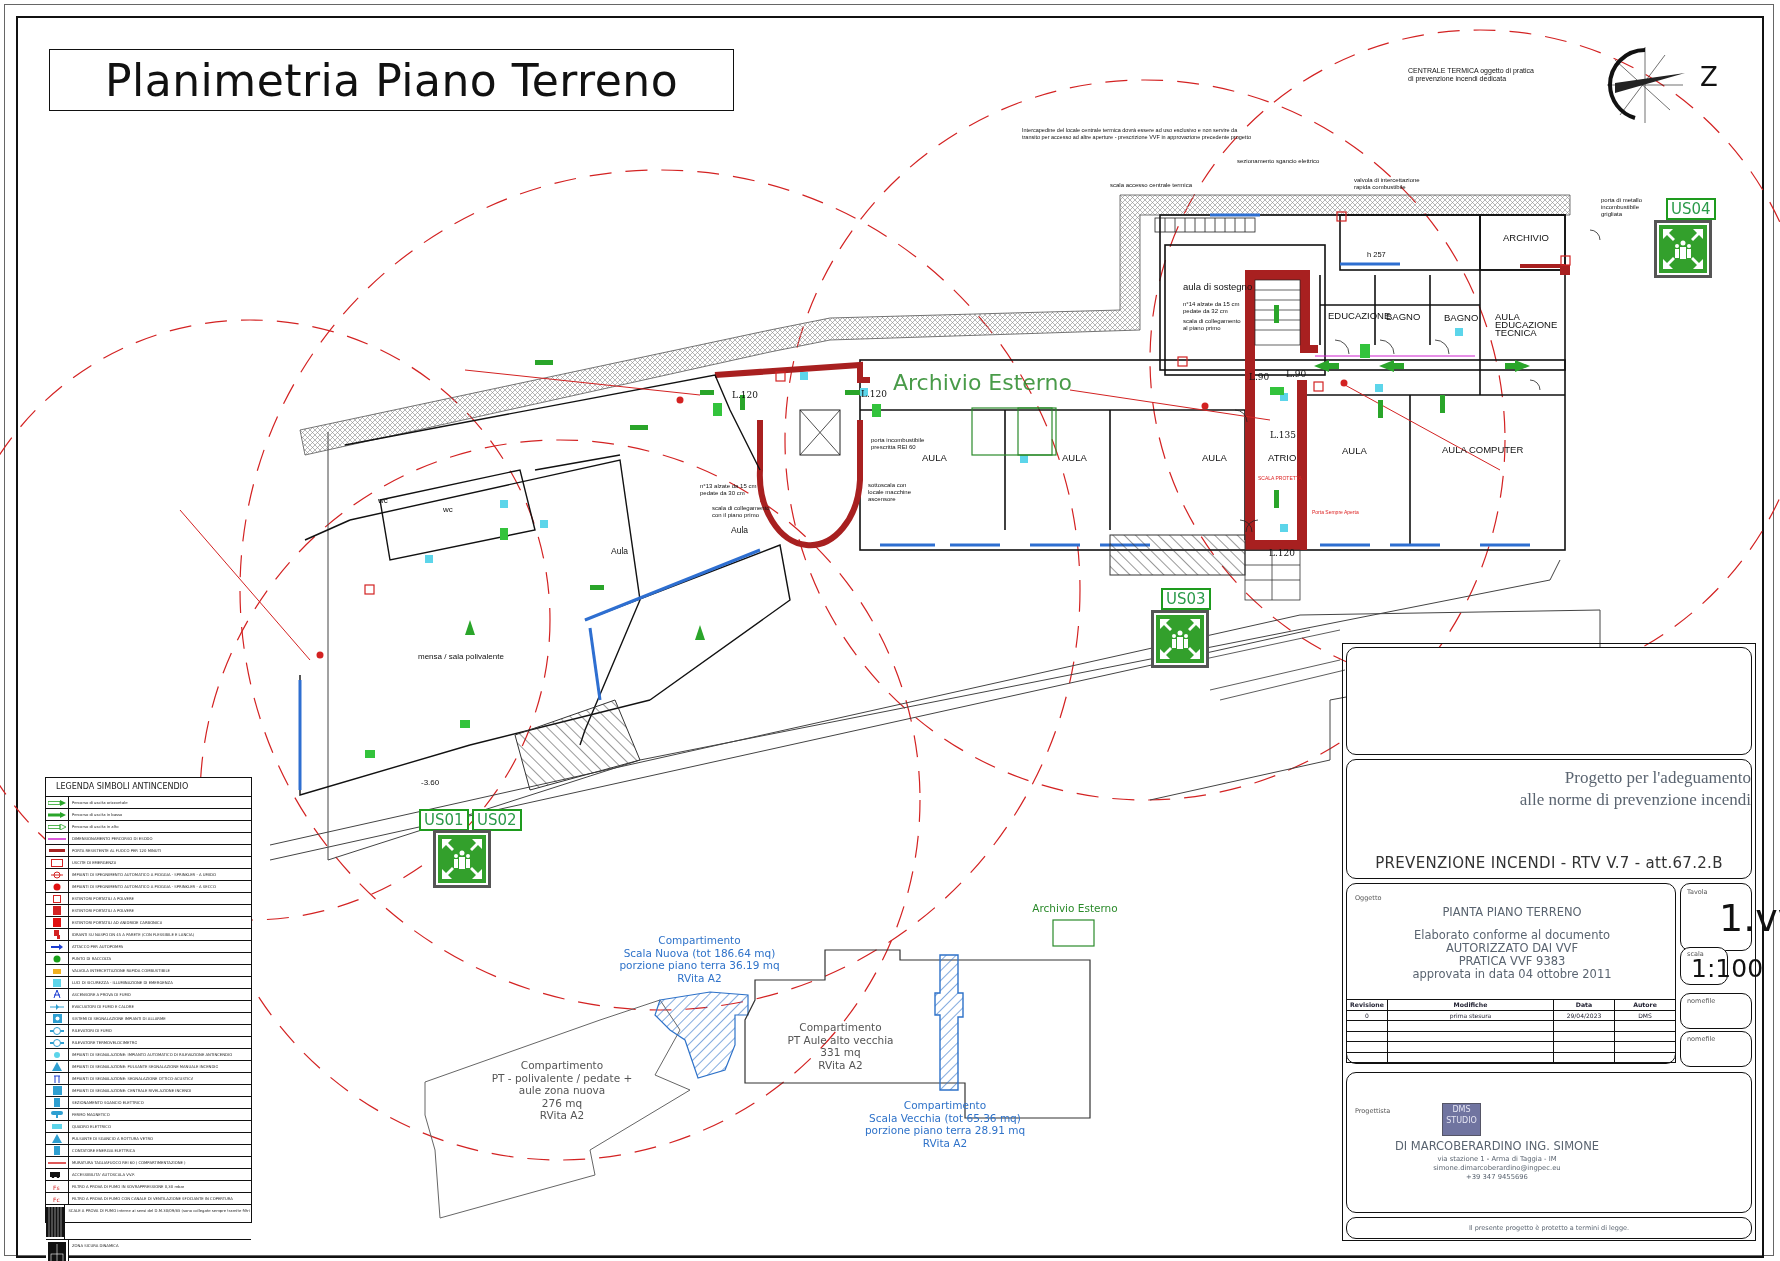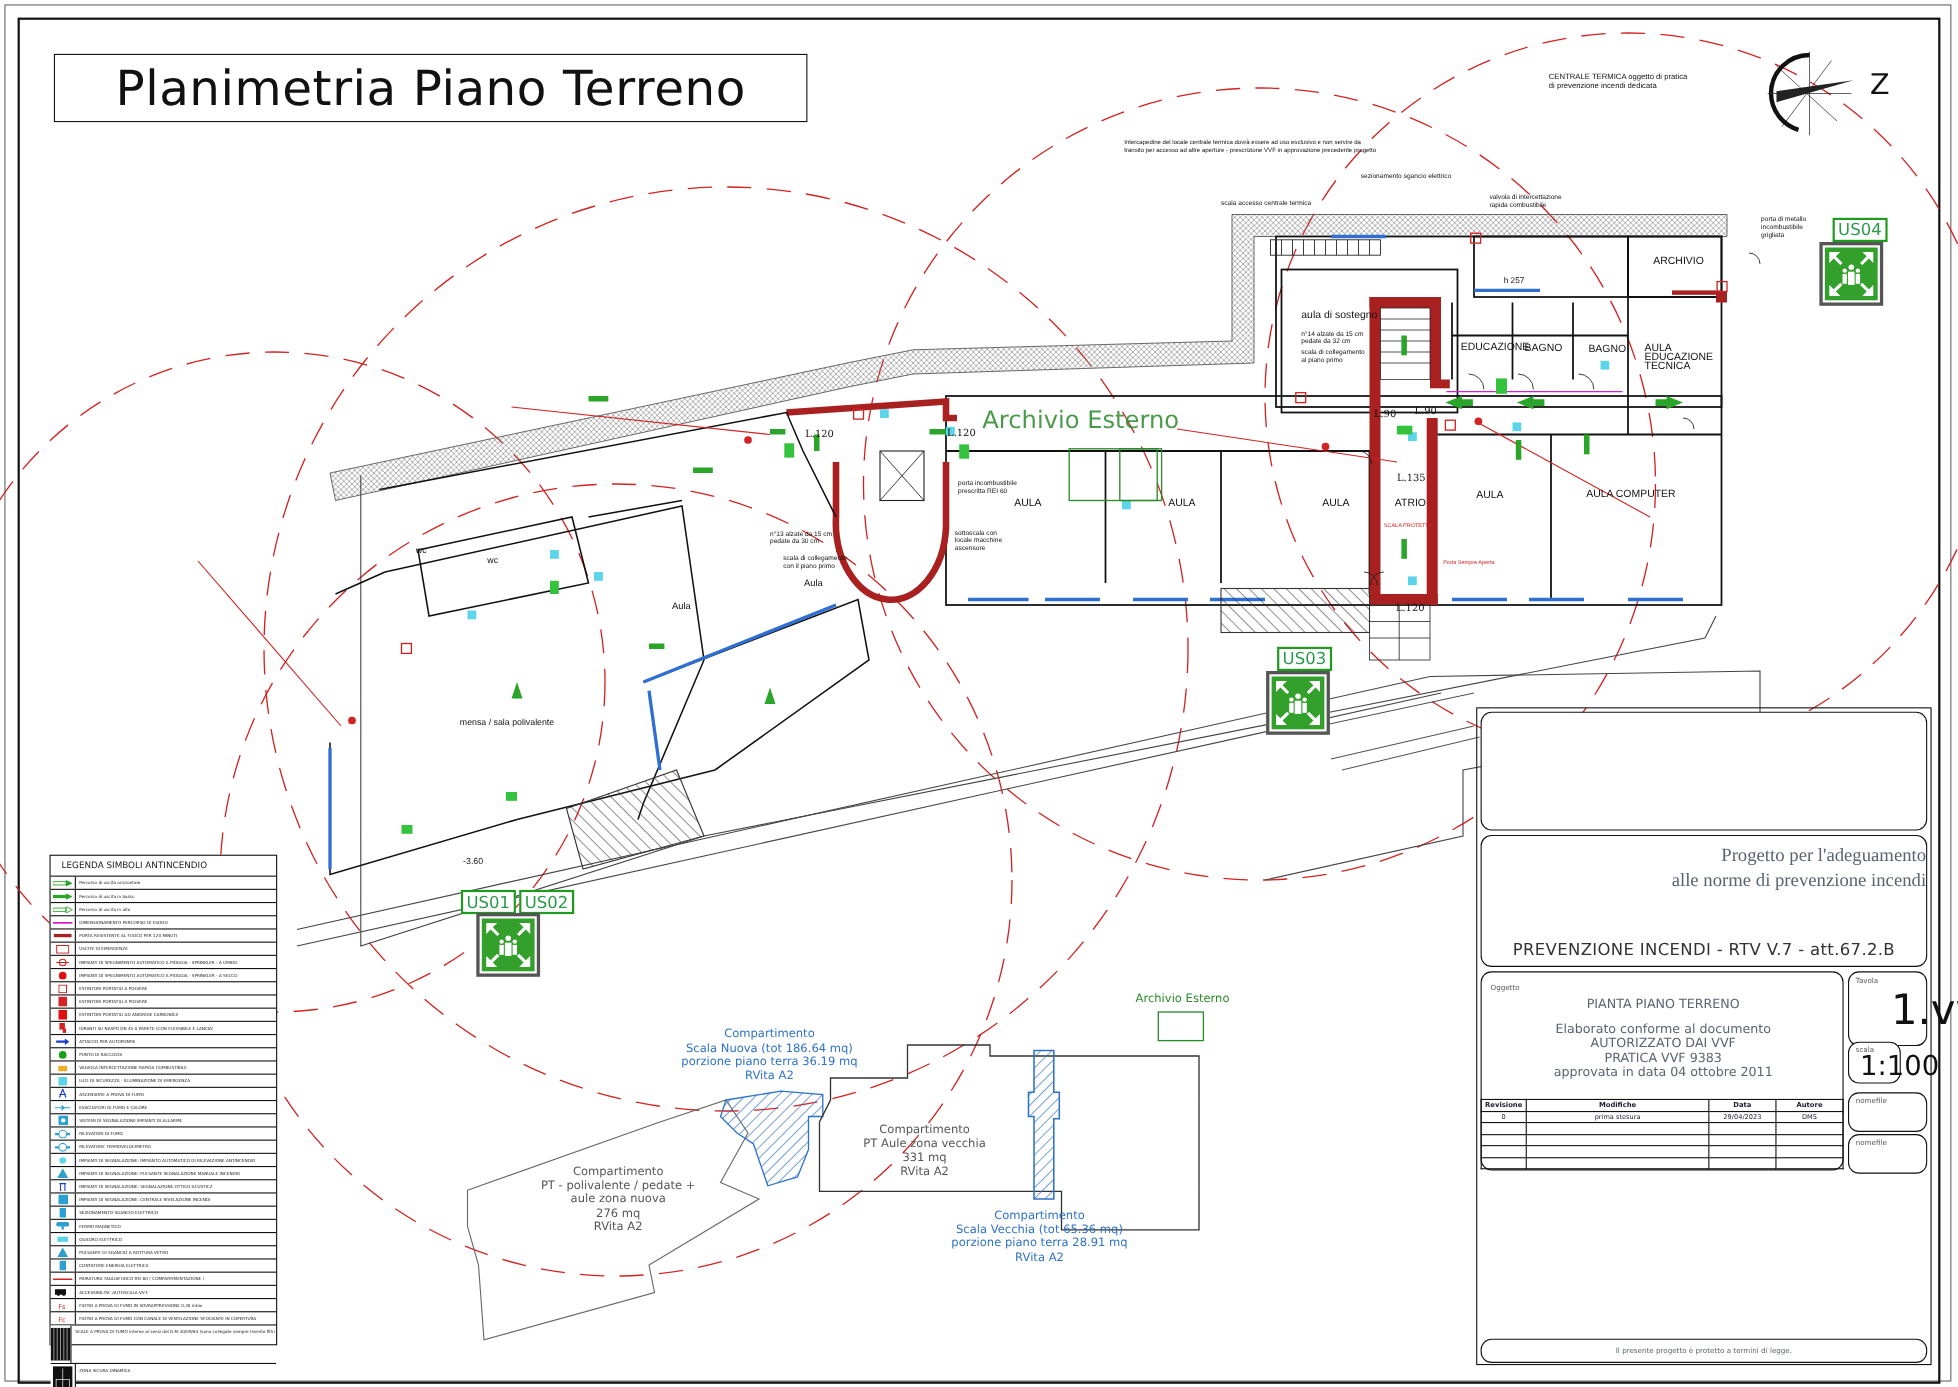--- a/index.html
+++ b/index.html
@@ -408,21 +408,21 @@
 </div>
 
 <div class="comp blue" style="left:612px;top:934px;width:175px;">
   <div>Compartimento</div>
     <div>Scala Nuova (tot 186.64 mq)</div>
     <div>porzione piano terra 36.19 mq</div>
     <div>RVita A2</div>
 </div>
 <div class="comp gray" style="left:768px;top:1021px;width:145px;">
   <div>Compartimento</div>
-    <div>PT Aule zona vecchia</div>
+    <div>PT Aule alto vecchia</div>
     <div>331 mq</div>
     <div>RVita A2</div>
 </div>
 <div class="comp gray" style="left:472px;top:1059px;width:180px;">
   <div>Compartimento</div>
     <div>PT - polivalente / pedate +</div>
     <div>aule zona nuova</div>
     <div>276 mq</div>
     <div>RVita A2</div>
 </div>
@@ -821,17 +821,28 @@
     <div class="small-cap" style="left:6px;top:2px;">scala</div>
     <div class="scala-big" style="left:10px;top:6px;">1:100</div>
   </div>
   <div class="tb-box" style="left:338px;top:350px;width:72px;height:36px;">
     <div class="small-cap" style="left:6px;top:3px;">nomefile</div>
   </div>
   <div class="tb-box" style="left:338px;top:388px;width:72px;height:36px;">
     <div class="small-cap" style="left:6px;top:3px;">nomefile</div>
   </div>
 
+  <div class="tb-box" style="left:4px;top:429px;width:406px;height:141px;">
+    <div class="small-cap" style="left:8px;top:34px;">Progettista</div>
+    <div class="logo" style="left:95px;top:30px;">
+      <div>DMS</div>
+        <div>STUDIO</div>
+    </div>
+    <div class="designer" style="left:10px;top:66px;font-size:11.5px;">DI MARCOBERARDINO ING. SIMONE</div>
+    <div class="designer" style="left:10px;top:82px;font-size:6.8px;">via stazione 1 - Arma di Taggia - IM</div>
+    <div class="designer" style="left:10px;top:91px;font-size:6.8px;">simone.dimarcoberardino@ingpec.eu</div>
+    <div class="designer" style="left:10px;top:100px;font-size:6.8px;">+39 347 9455696</div>
+  </div>
 
   <div class="tb-box" style="left:4px;top:574px;width:406px;height:22px;">
     <div style="text-align:center;font-size:6.5px;color:#5a6470;line-height:20px;">Il presente progetto è protetto a termini di legge.</div>
   </div>
 </div>
 
 </body></html>

